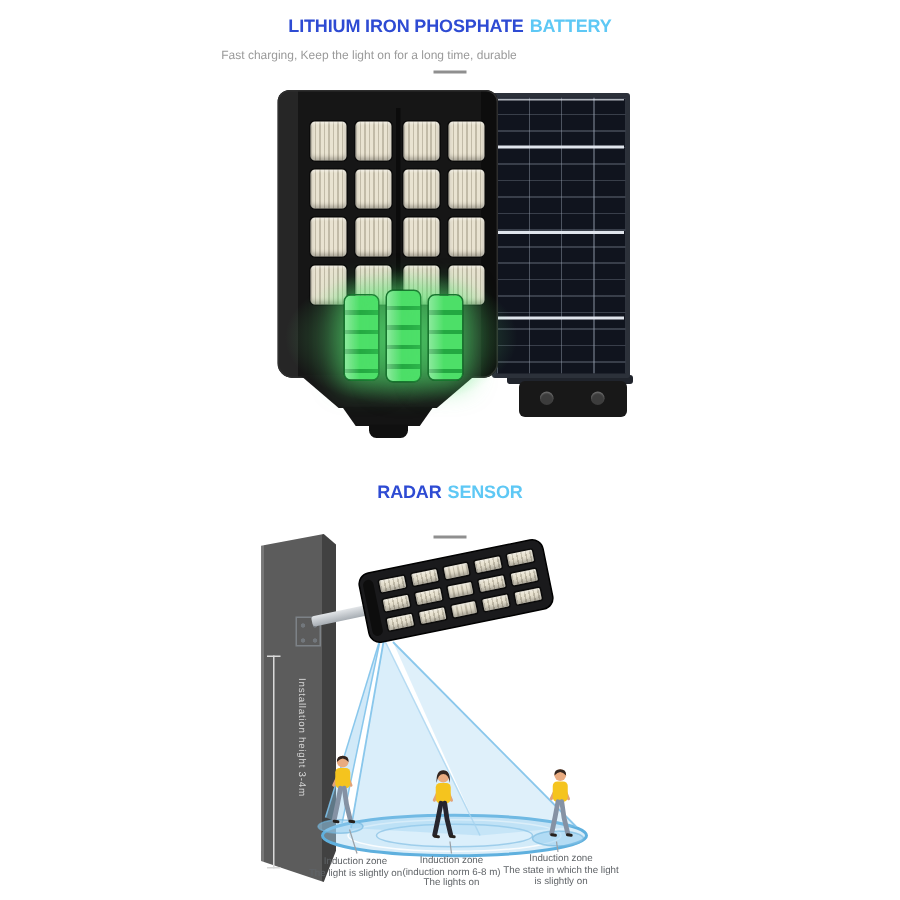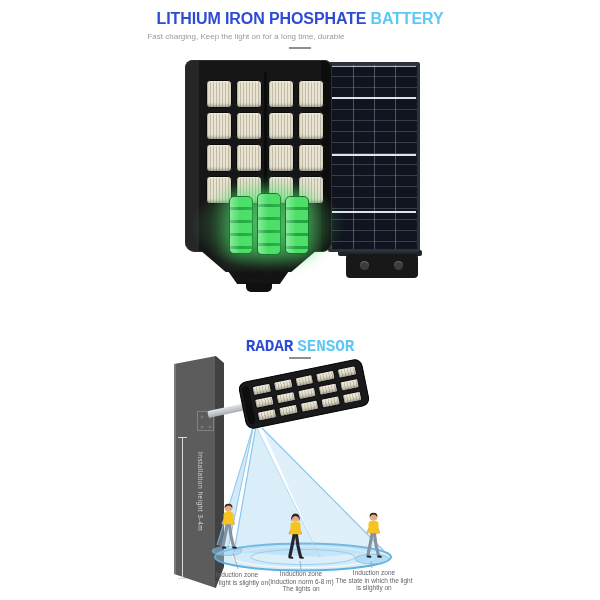--- a/index.html
+++ b/index.html
@@ -1,27 +1,27 @@
 <!DOCTYPE html>
 <html><head>
 <meta charset="utf-8">
 <style>
   html,body{margin:0;padding:0;background:#fff;}
   .page{position:relative;width:600px;height:600px;background:#fff;overflow:hidden;
         font-family:"Liberation Sans",sans-serif;}
   
   .sec-title{position:absolute;left:0;width:600px;text-align:center;font-weight:bold;
-             font-size:16px;letter-spacing:-.1px;margin:0;}
+             font-size:12px;letter-spacing:-.1px;margin:0;}
   .t-primary{color:#2e4bd3;}
   .t-accent{color:#5ec8f5;margin-left:4px;}
   .sec-sub{position:absolute;left:0;width:492px;text-align:center;color:#9a9a9a;
            font-size:8px;margin:0;}
   .divider{position:absolute;left:289px;width:22px;height:2px;background:#8f8f8f;}
   #battery-title{top:10px;} #battery-sub{top:32px;} #battery-div{top:47px;}
-  #radar-title{top:338px;font-family:Liberation Mono, monospace;}  #radar-sub{top:341px;}  #radar-div{top:357px;}
+  #radar-title{top:321px;}  #radar-sub{top:341px;}  #radar-div{top:357px;}
 
   
   .solar-panel{position:absolute;left:328px;top:62px;width:92px;height:190px;z-index:1;
     background:#10141e;border:3px solid #2c313a;border-radius:2px;box-sizing:border-box;
     background-image:
       repeating-linear-gradient(180deg, rgba(150,160,175,.30) 0 1px, transparent 1px 11px),
       repeating-linear-gradient(90deg, rgba(150,160,175,.45) 0 1px, transparent 1px 21.5px);}
   .sp-bus{position:absolute;left:332px;width:84px;height:2px;background:#dfe4ec;z-index:1;}
   .sp-glare{position:absolute;left:332px;top:66px;width:84px;height:1px;background:rgba(230,235,242,.75);z-index:1;}
   .sp-bar{position:absolute;left:338px;top:250px;width:84px;height:6px;background:#20242c;border-radius:2px;z-index:0;}

